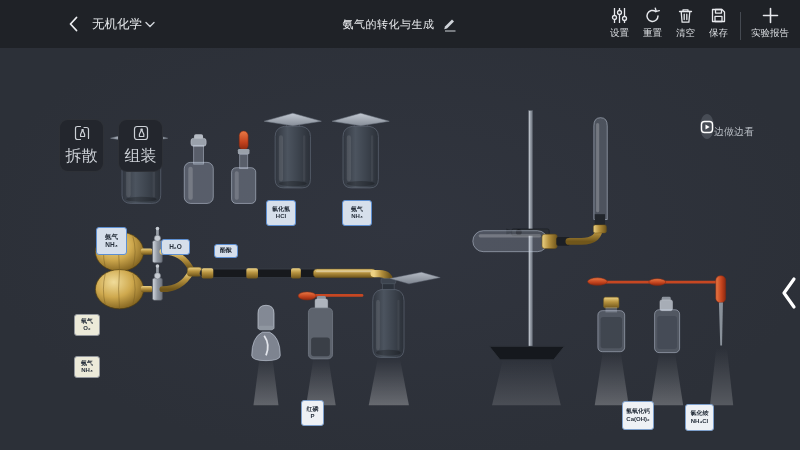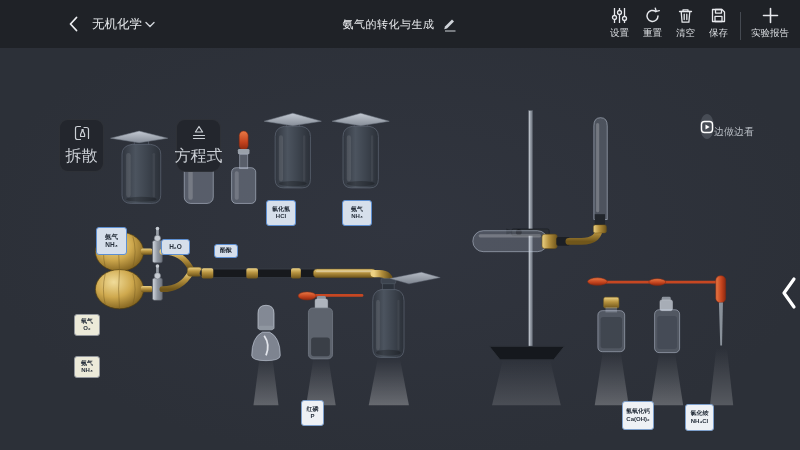--- a/index.html
+++ b/index.html
@@ -428,29 +428,28 @@
     <div class="tool-btn tb1">
       <svg width="18" height="18" viewBox="0 0 18 18">
         <g fill="none" stroke="#ccd0d6" stroke-width="1.2" stroke-linecap="round" stroke-linejoin="round">
           <path d="M7.5,2.5 H4.5 Q2.5,2.5 2.5,4.5 v9 Q2.5,15.5 4.5,15.5 h3"></path>
           <path d="M11,3.5 h2.5 Q15.5,3.5 15.5,5.5 v9"></path>
           <path d="M9,5.5 v1.8 l-1.4,3 v2.2 h4 v-2.2 l-1.4,-3 V5.5 z"></path>
         </g>
       </svg>
       <span class="lab">拆散</span>
     </div>
-    <div class="tool-btn tb3">
+    <div class="tool-btn tb2">
       <svg width="18" height="18" viewBox="0 0 18 18">
         <g fill="none" stroke="#ccd0d6" stroke-width="1.2" stroke-linecap="round" stroke-linejoin="round">
-          <path d="M9,2.5 l3.6,5.5 h-7.2 z"></path>
-          <line x1="3.5" y1="11.5" x2="14.5" y2="11.5"></line>
-          <line x1="3.5" y1="14.5" x2="14.5" y2="14.5"></line>
+          <rect x="2.5" y="2.5" width="13" height="13" rx="2.5"></rect>
+          <path d="M9,5 v2 l-1.6,3.2 v2.3 h4.4 v-2.3 L10.2,7 V5 z"></path>
         </g>
       </svg>
-      <span class="lab">方程式</span>
+      <span class="lab">组装</span>
     </div>
 
     <div class="side-act sa1">
       <span class="circ">
         <svg width="14" height="14" viewBox="0 0 14 14">
           <rect x="1.5" y="1.5" width="11" height="11" rx="3" fill="none" stroke="#fff" stroke-width="1.4"></rect>
           <polygon points="5.5,4.5 9.7,7 5.5,9.5" fill="#fff"></polygon>
         </svg>
       </span>
       <span class="lab">边做边看</span>

